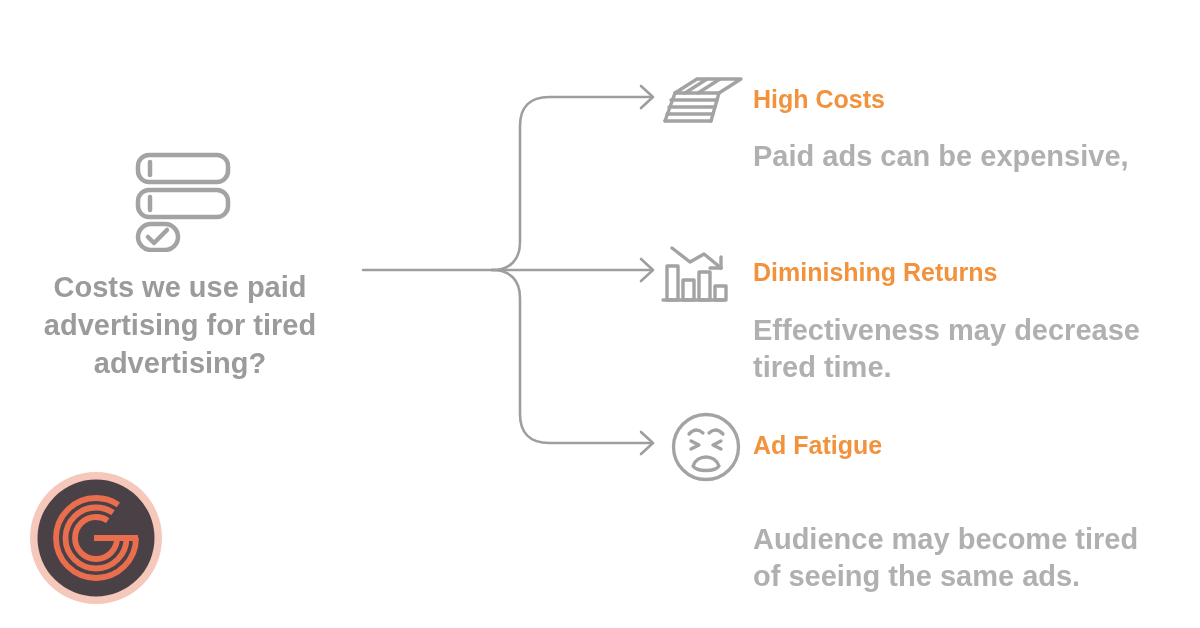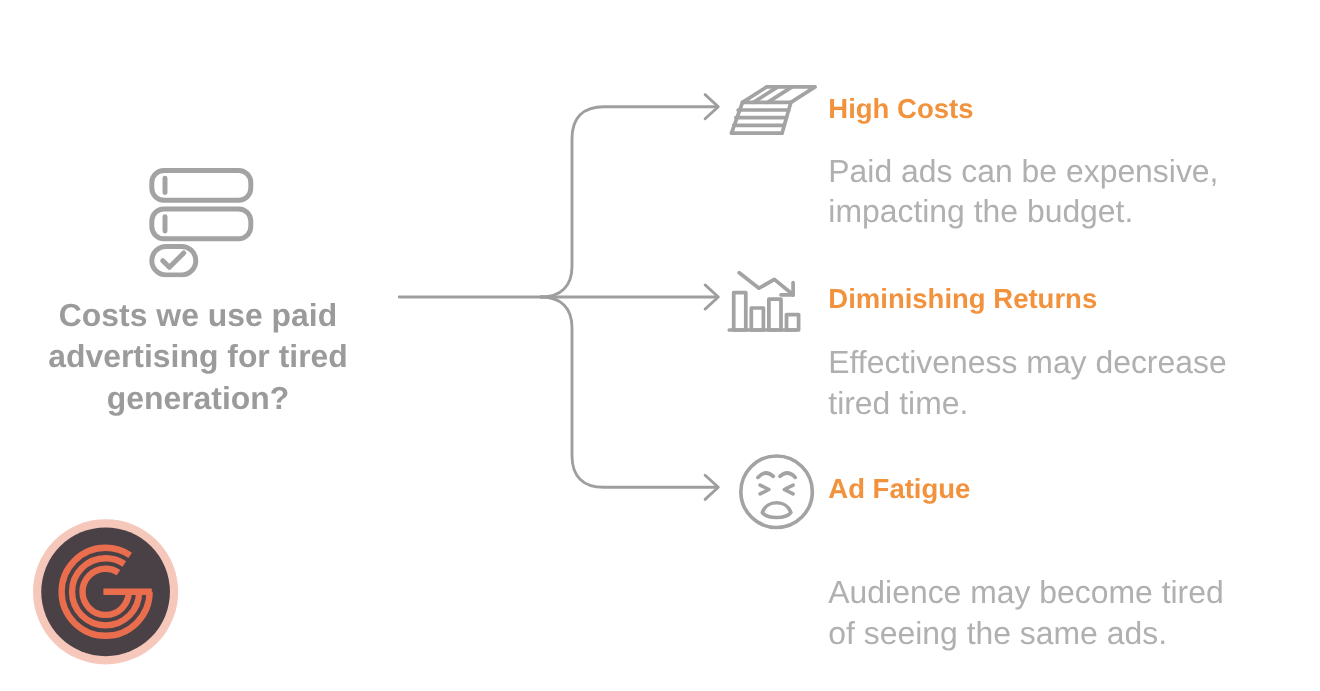--- a/index.html
+++ b/index.html
@@ -26,21 +26,21 @@
     position:absolute;left:753px;
     font-size:25px;font-weight:bold;line-height:34px;
     color:var(--accent,#f2923c);
     white-space:nowrap;
   }
   .branch-desc{
     position:absolute;left:753px;
     font-size:29px;line-height:37px;
     color:var(--body-gray,#b0b0b0);
   }
-  .branch-desc span{display:block;white-space:nowrap;}
+  .branch-desc span{display:block;white-space:nowrap;font-weight:bold;}
   .t1{top:82px;} .d1{top:138px;}
   .t2{top:255px;} .d2{top:312px;}
   .t3{top:428px;} .d3{top:485px;margin-top:36px;}
   .money-icon{position:absolute;left:661px;top:72px;}
   .chart-icon{position:absolute;left:660px;top:240px;}
   .face-icon{position:absolute;left:669px;top:410px;}
   .logo{position:absolute;left:28px;top:470px;}
 </style>
 </head>
 <body>
@@ -54,21 +54,21 @@
       <rect x="3" y="38" width="90" height="27" rx="11"></rect>
       <line x1="15" y1="45" x2="15" y2="58"></line>
       <rect x="3" y="72" width="40" height="26" rx="13"></rect>
       <path d="M13 85 L19 91 L32 78"></path>
     </svg>
   </div>
 
   <div class="question-block">
     <span>Costs we use paid</span>
     <span>advertising for tired</span>
-    <span>generation?</span>
+    <span>advertising?</span>
   </div>
 
   <div class="connectors">
     <svg width="310" height="380" viewBox="0 0 310 380" fill="none" stroke="currentColor" stroke-width="2.6" stroke-linecap="round" stroke-linejoin="round">
       <path d="M3 190 H132"></path>
       <path d="M132 190 C150 190 160 180 160 162 L160 46 C160 27 170 17 189 17 L292 17"></path>
       <path d="M281 6 L293 17 L281 28"></path>
       <path d="M132 190 L292 190"></path>
       <path d="M281 179 L293 190 L281 201"></path>
       <path d="M132 190 C150 190 160 200 160 218 L160 334 C160 353 170 363 189 363 L292 363"></path>
@@ -85,21 +85,20 @@
       <path d="M8 35 H54"></path>
       <path d="M6 42 H52"></path>
       <path d="M4 49 H50"></path>
       <path d="M58 21 L50 49"></path>
       <path d="M14 21 L4 49"></path>
     </svg>
   </div>
   <div class="branch-title t1">High Costs</div>
   <div class="branch-desc d1">
     <span>Paid ads can be expensive,</span>
-    <span>impacting the budget.</span>
   </div>
 
   <div class="icon chart-icon">
     <svg width="86" height="64" viewBox="0 0 86 64" fill="none" stroke="currentColor" stroke-width="3.4" stroke-linecap="round" stroke-linejoin="round">
       <path d="M3 60 H64"></path>
       <rect x="7" y="26" width="11" height="34"></rect>
       <rect x="23" y="40" width="11" height="20"></rect>
       <rect x="39" y="32" width="11" height="28"></rect>
       <rect x="55" y="46" width="11" height="14"></rect>
       <path d="M12 8 L30 22 L44 14 L61 28"></path>

